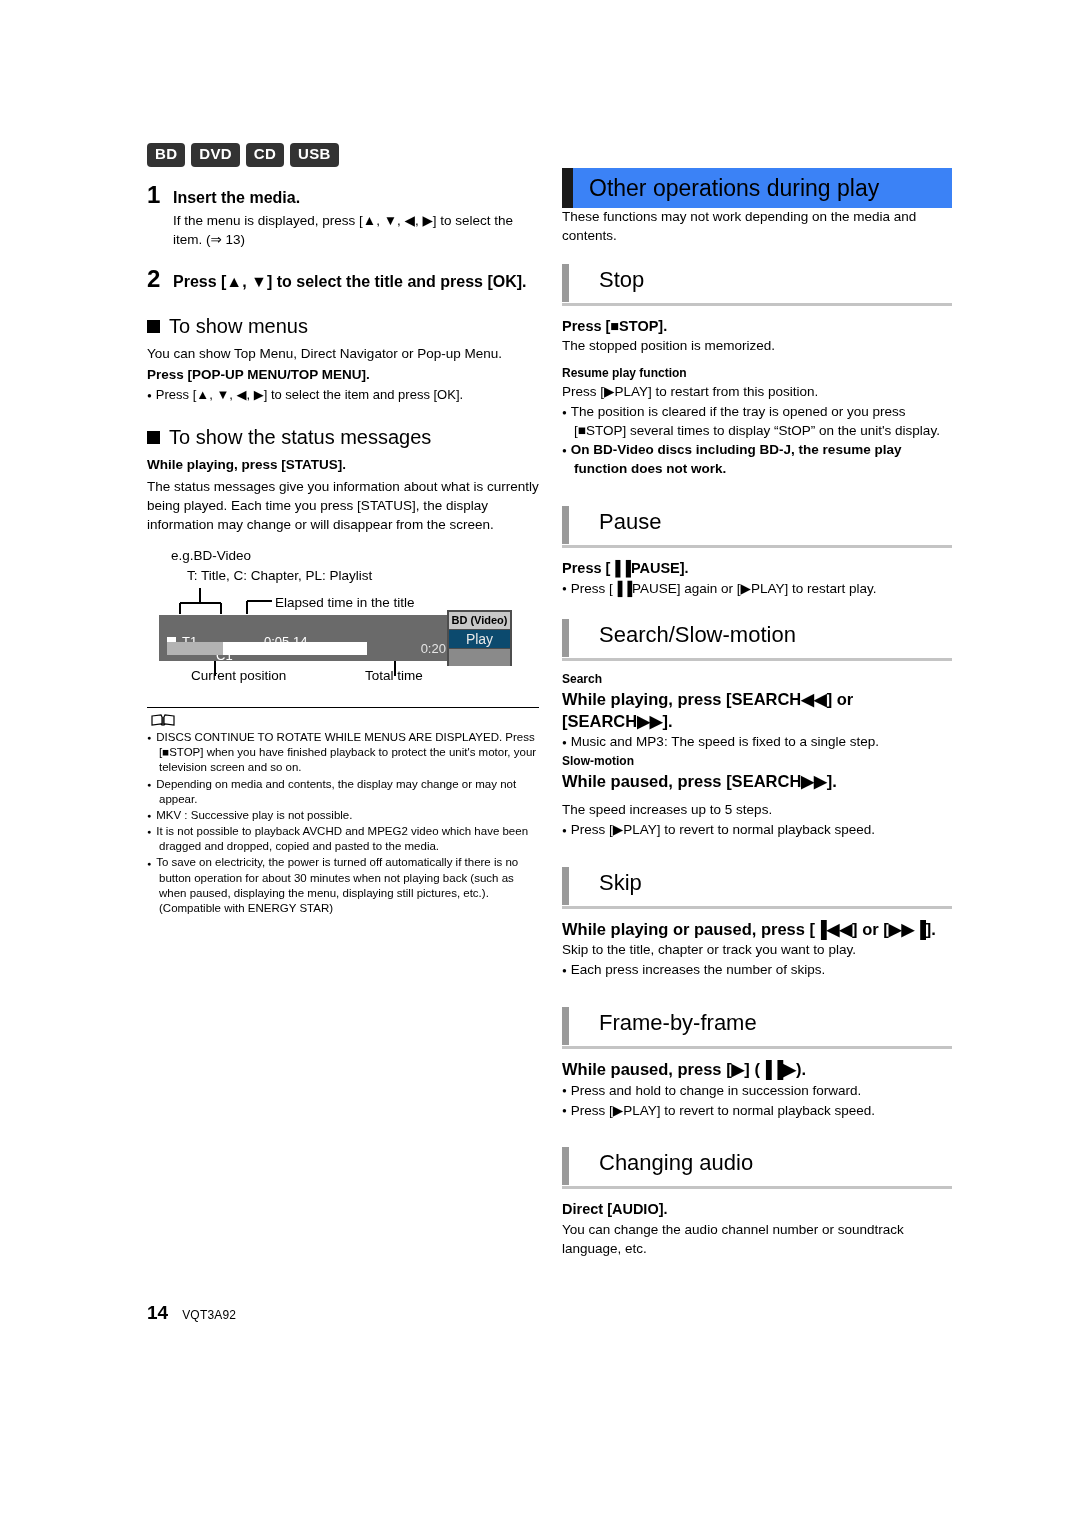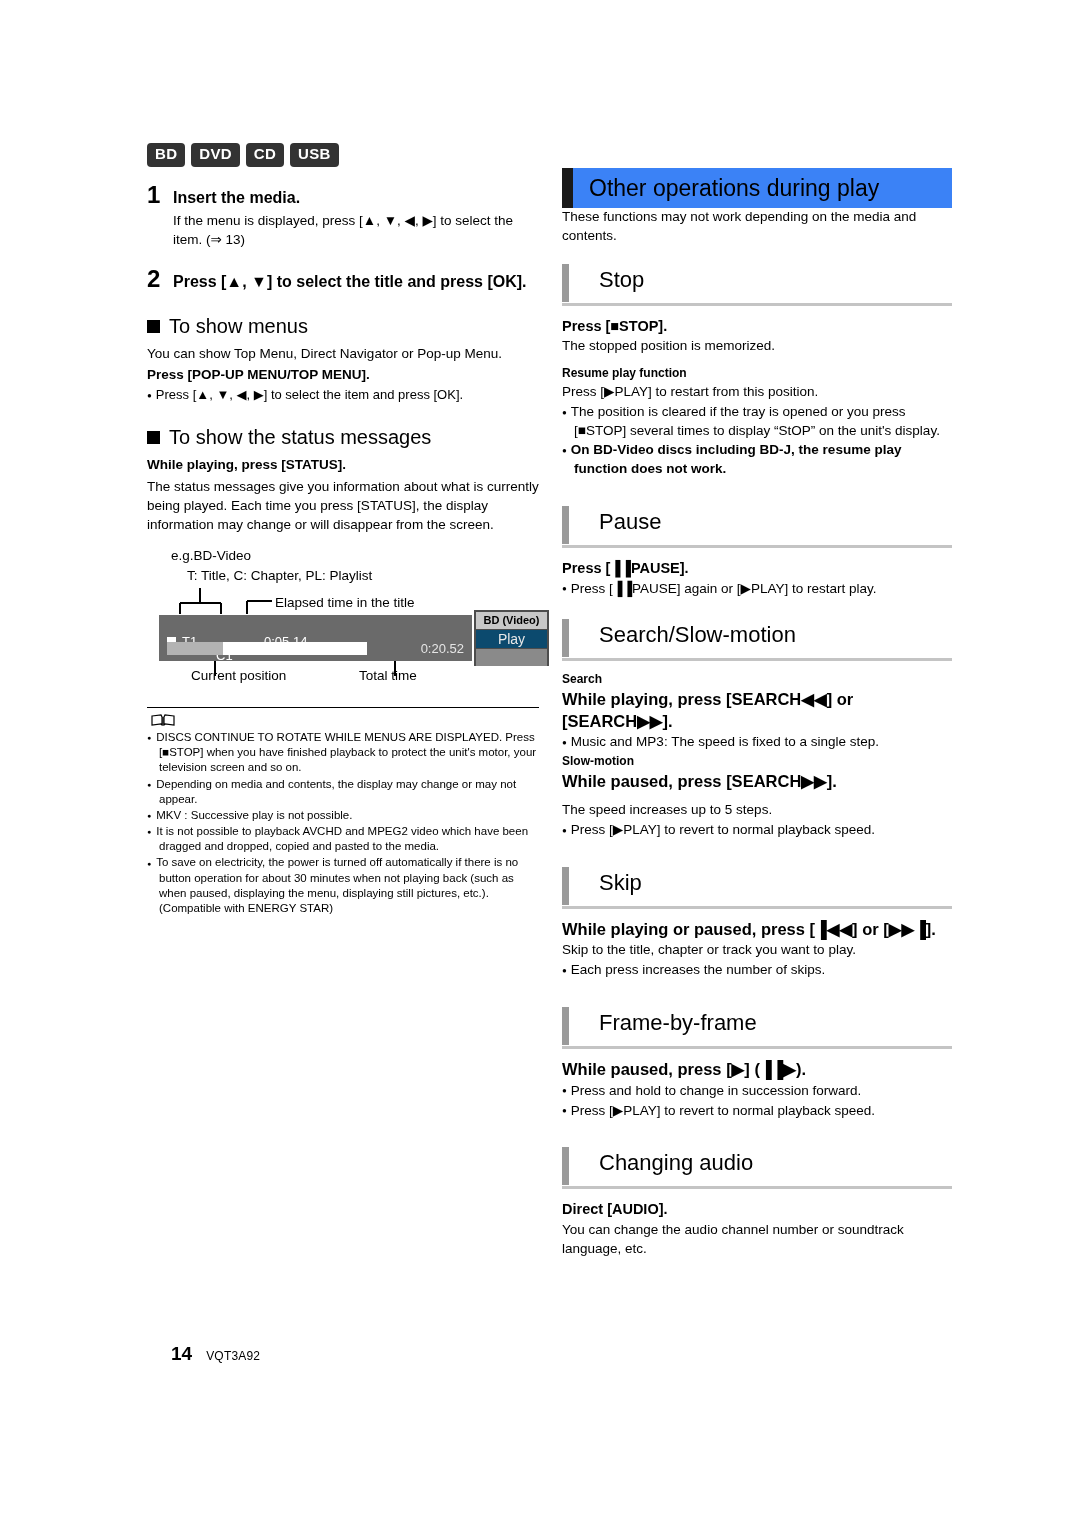--- a/index.html
+++ b/index.html
@@ -119,21 +119,21 @@
   .diagram {
     position: relative;
     margin: 14px 0 0 0;
     height: 145px;
     font-size: 13px;
   }
   .dg-eg { position: absolute; left: 24px; top: 0px; font-size: 13.5px; white-space: nowrap;}
   .dg-legend { position: absolute; left: 40px; top: 20px; font-size: 13.5px; white-space: nowrap;}
   .dg-elapsed { position: absolute; left: 128px; top: 47px; font-size: 13.5px; white-space: nowrap;}
   .dg-curpos { position: absolute; left: 44px; top: 120px; font-size: 13.5px; white-space: nowrap;}
-  .dg-total { position: absolute; left: 212px; top: 120px; font-size: 13.5px; white-space: nowrap;}
+  .dg-total { position: absolute; left: 218px; top: 120px; font-size: 13.5px; white-space: nowrap;}
 
   .dg-svg { position: absolute; left: 0; top: 0; }
 
   .osd {
     position: absolute;
     left: 12px;
     top: 67px;
     width: 313px;
     height: 46px;
     background: #6a6a6a;
@@ -176,26 +176,25 @@
     right: 8px;
     top: 26px;
     color: #e5e5e5;
     font-size: 13px;
   }
 
   .statbox {
     position: absolute;
     left: 300px;
     top: 62px;
-    width: 75px;
+    width: 65px;
     height: 56px;
     border: 2px solid #4d4d4d;
     background: #8a8a8a;
     box-sizing: border-box;
-    margin-left: 27px;
   }
   .statbox-r1 {
     height: 17px;
     background: #c8c8c8;
     color: #000;
     font-size: 11px;
     font-weight: bold;
     text-align: center;
     line-height: 17px;
     border-bottom: 1px solid #4d4d4d;
@@ -300,25 +299,24 @@
   .rbul::before { content: "\25CF"; font-size: 8px; vertical-align: middle; margin-right: 4px; }
   .rbul.b { font-weight: bold; font-size: 13.5px; }
   .spacer-8 { height: 8px; }
   .spacer-20 { height: 20px; }
   .spacer-26 { height: 26px; }
 
   
   .footer {
     position: absolute;
     left: 147px;
-    top: 1343px;
+    top: 1302px;
     display: flex;
     align-items: baseline;
     gap: 14px;
-    margin-left: 24px;
   }
   .footer .pg { font-size: 19px; font-weight: bold; }
   .footer .code { font-size: 12px; letter-spacing: 0.2px; }
 </style>
 </head>
 <body>
 
 <div class="page">
 
   <div class="col-left">

